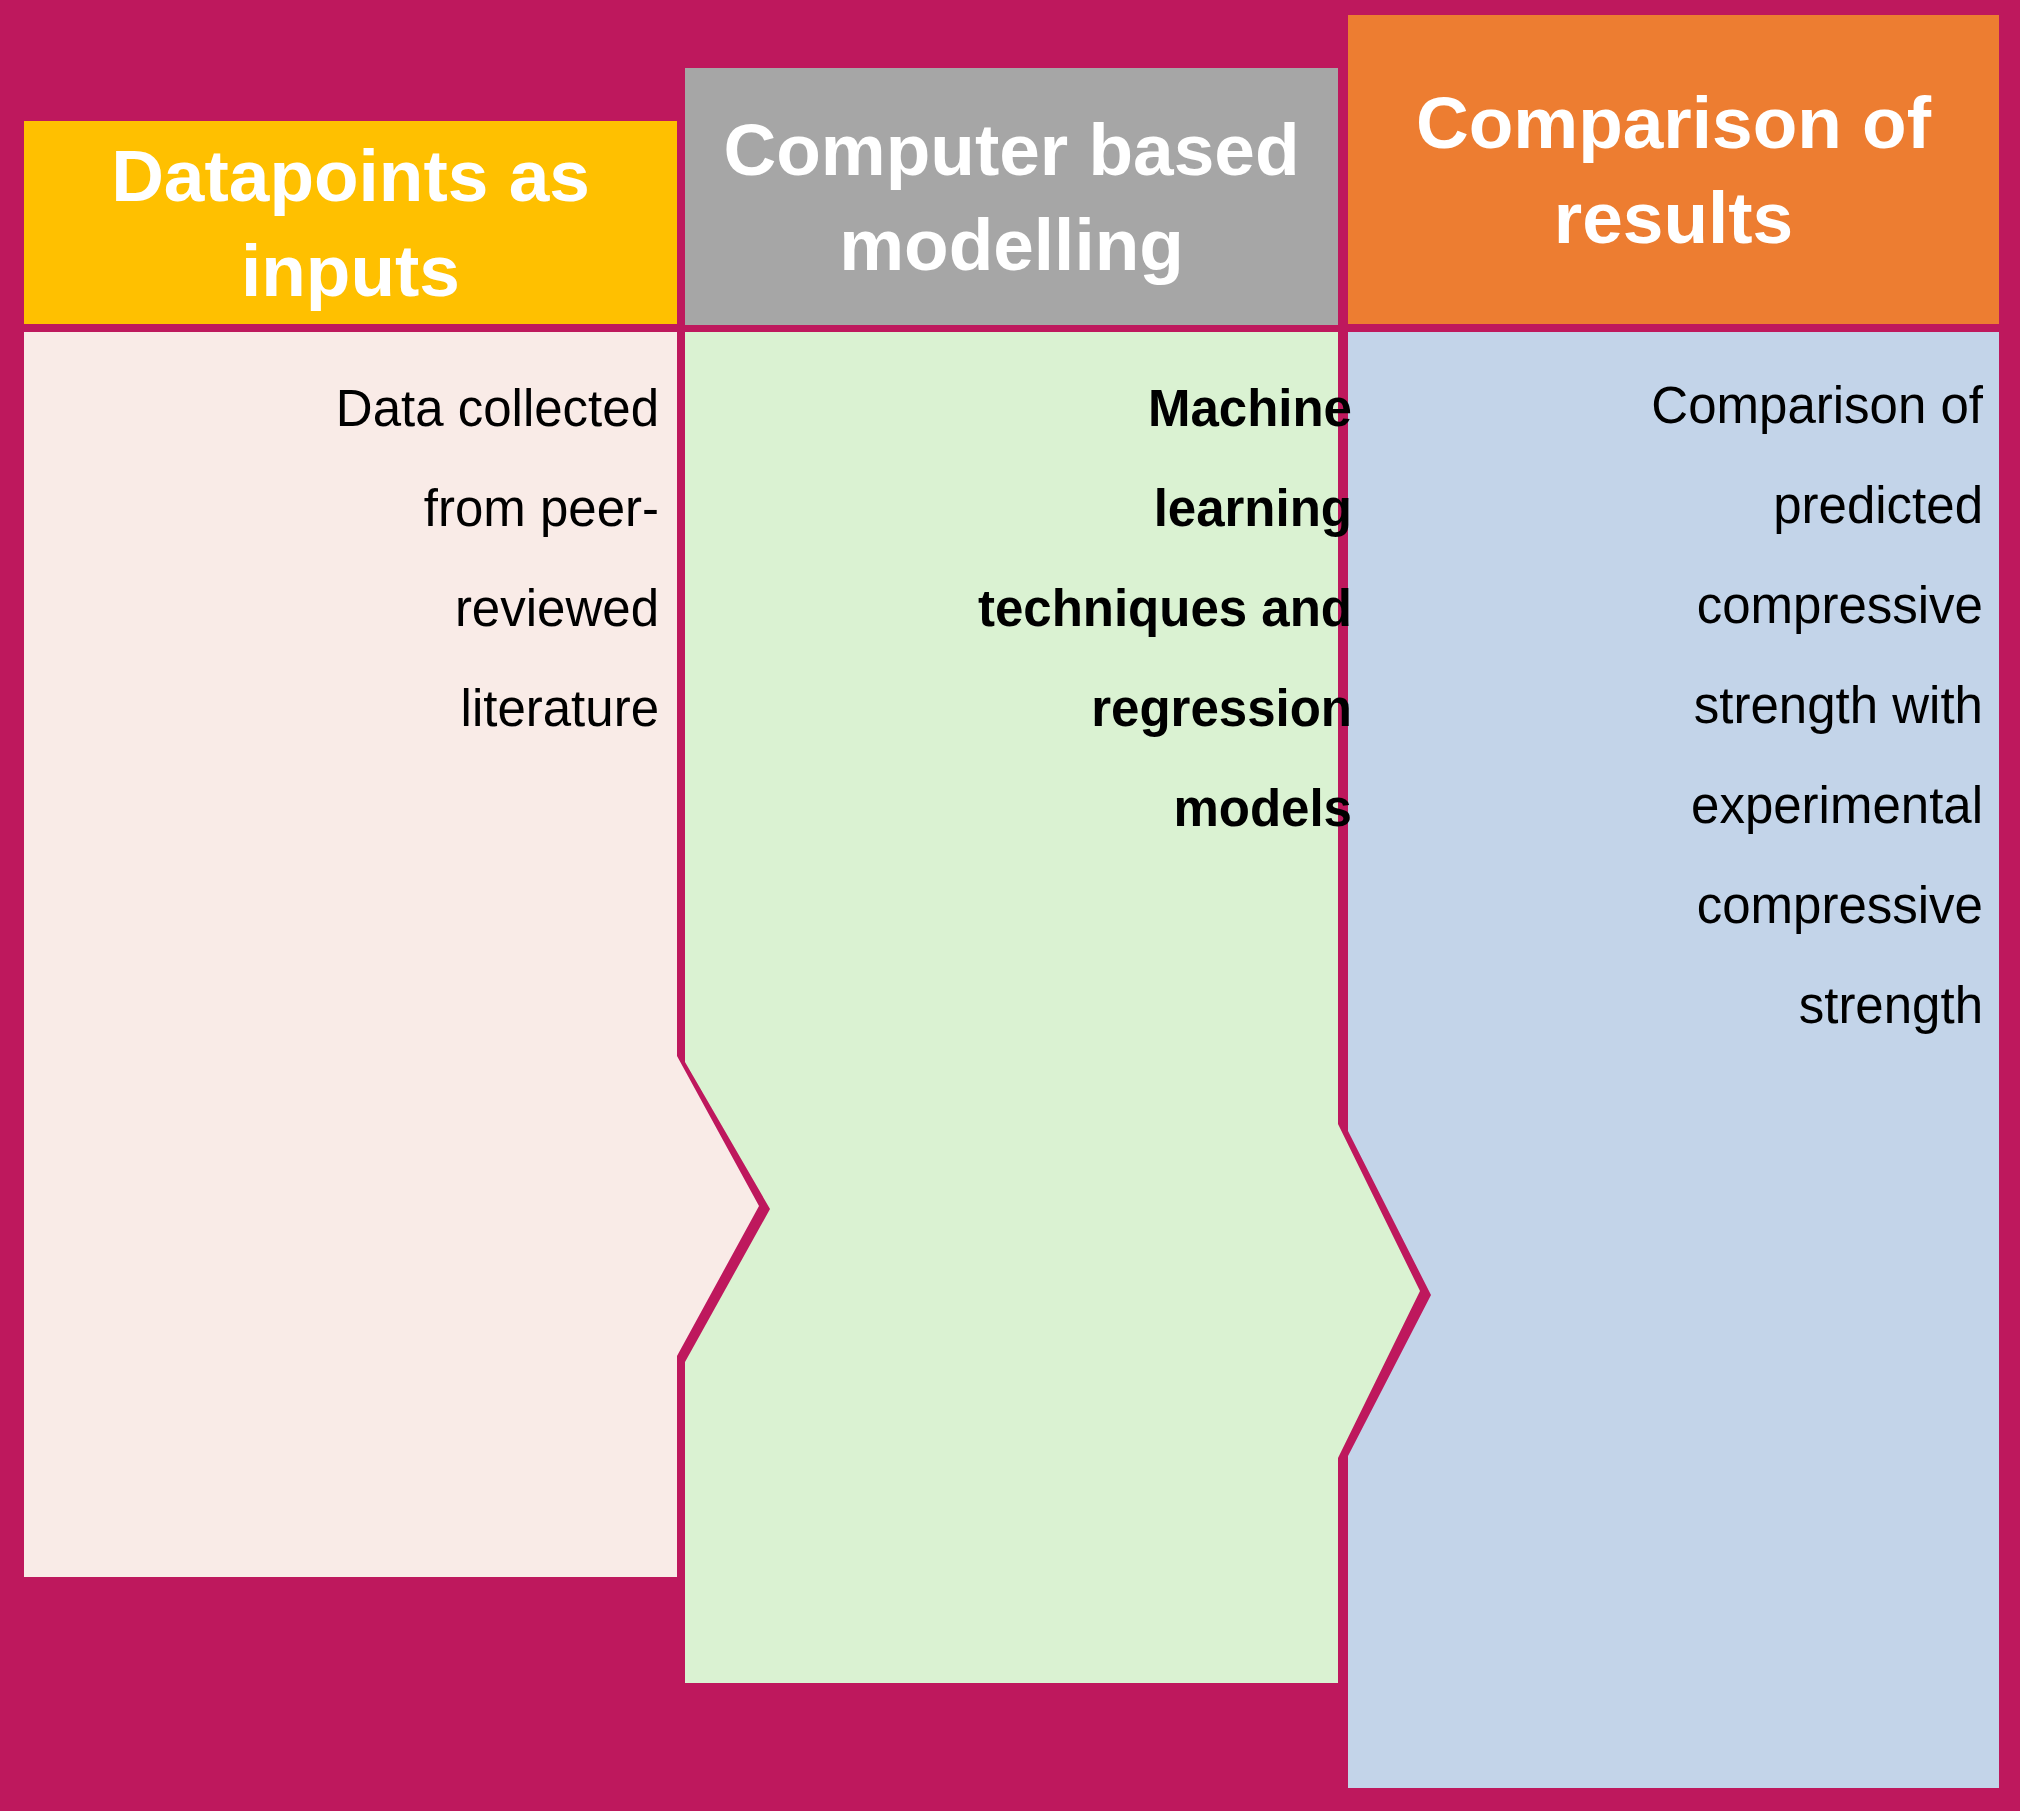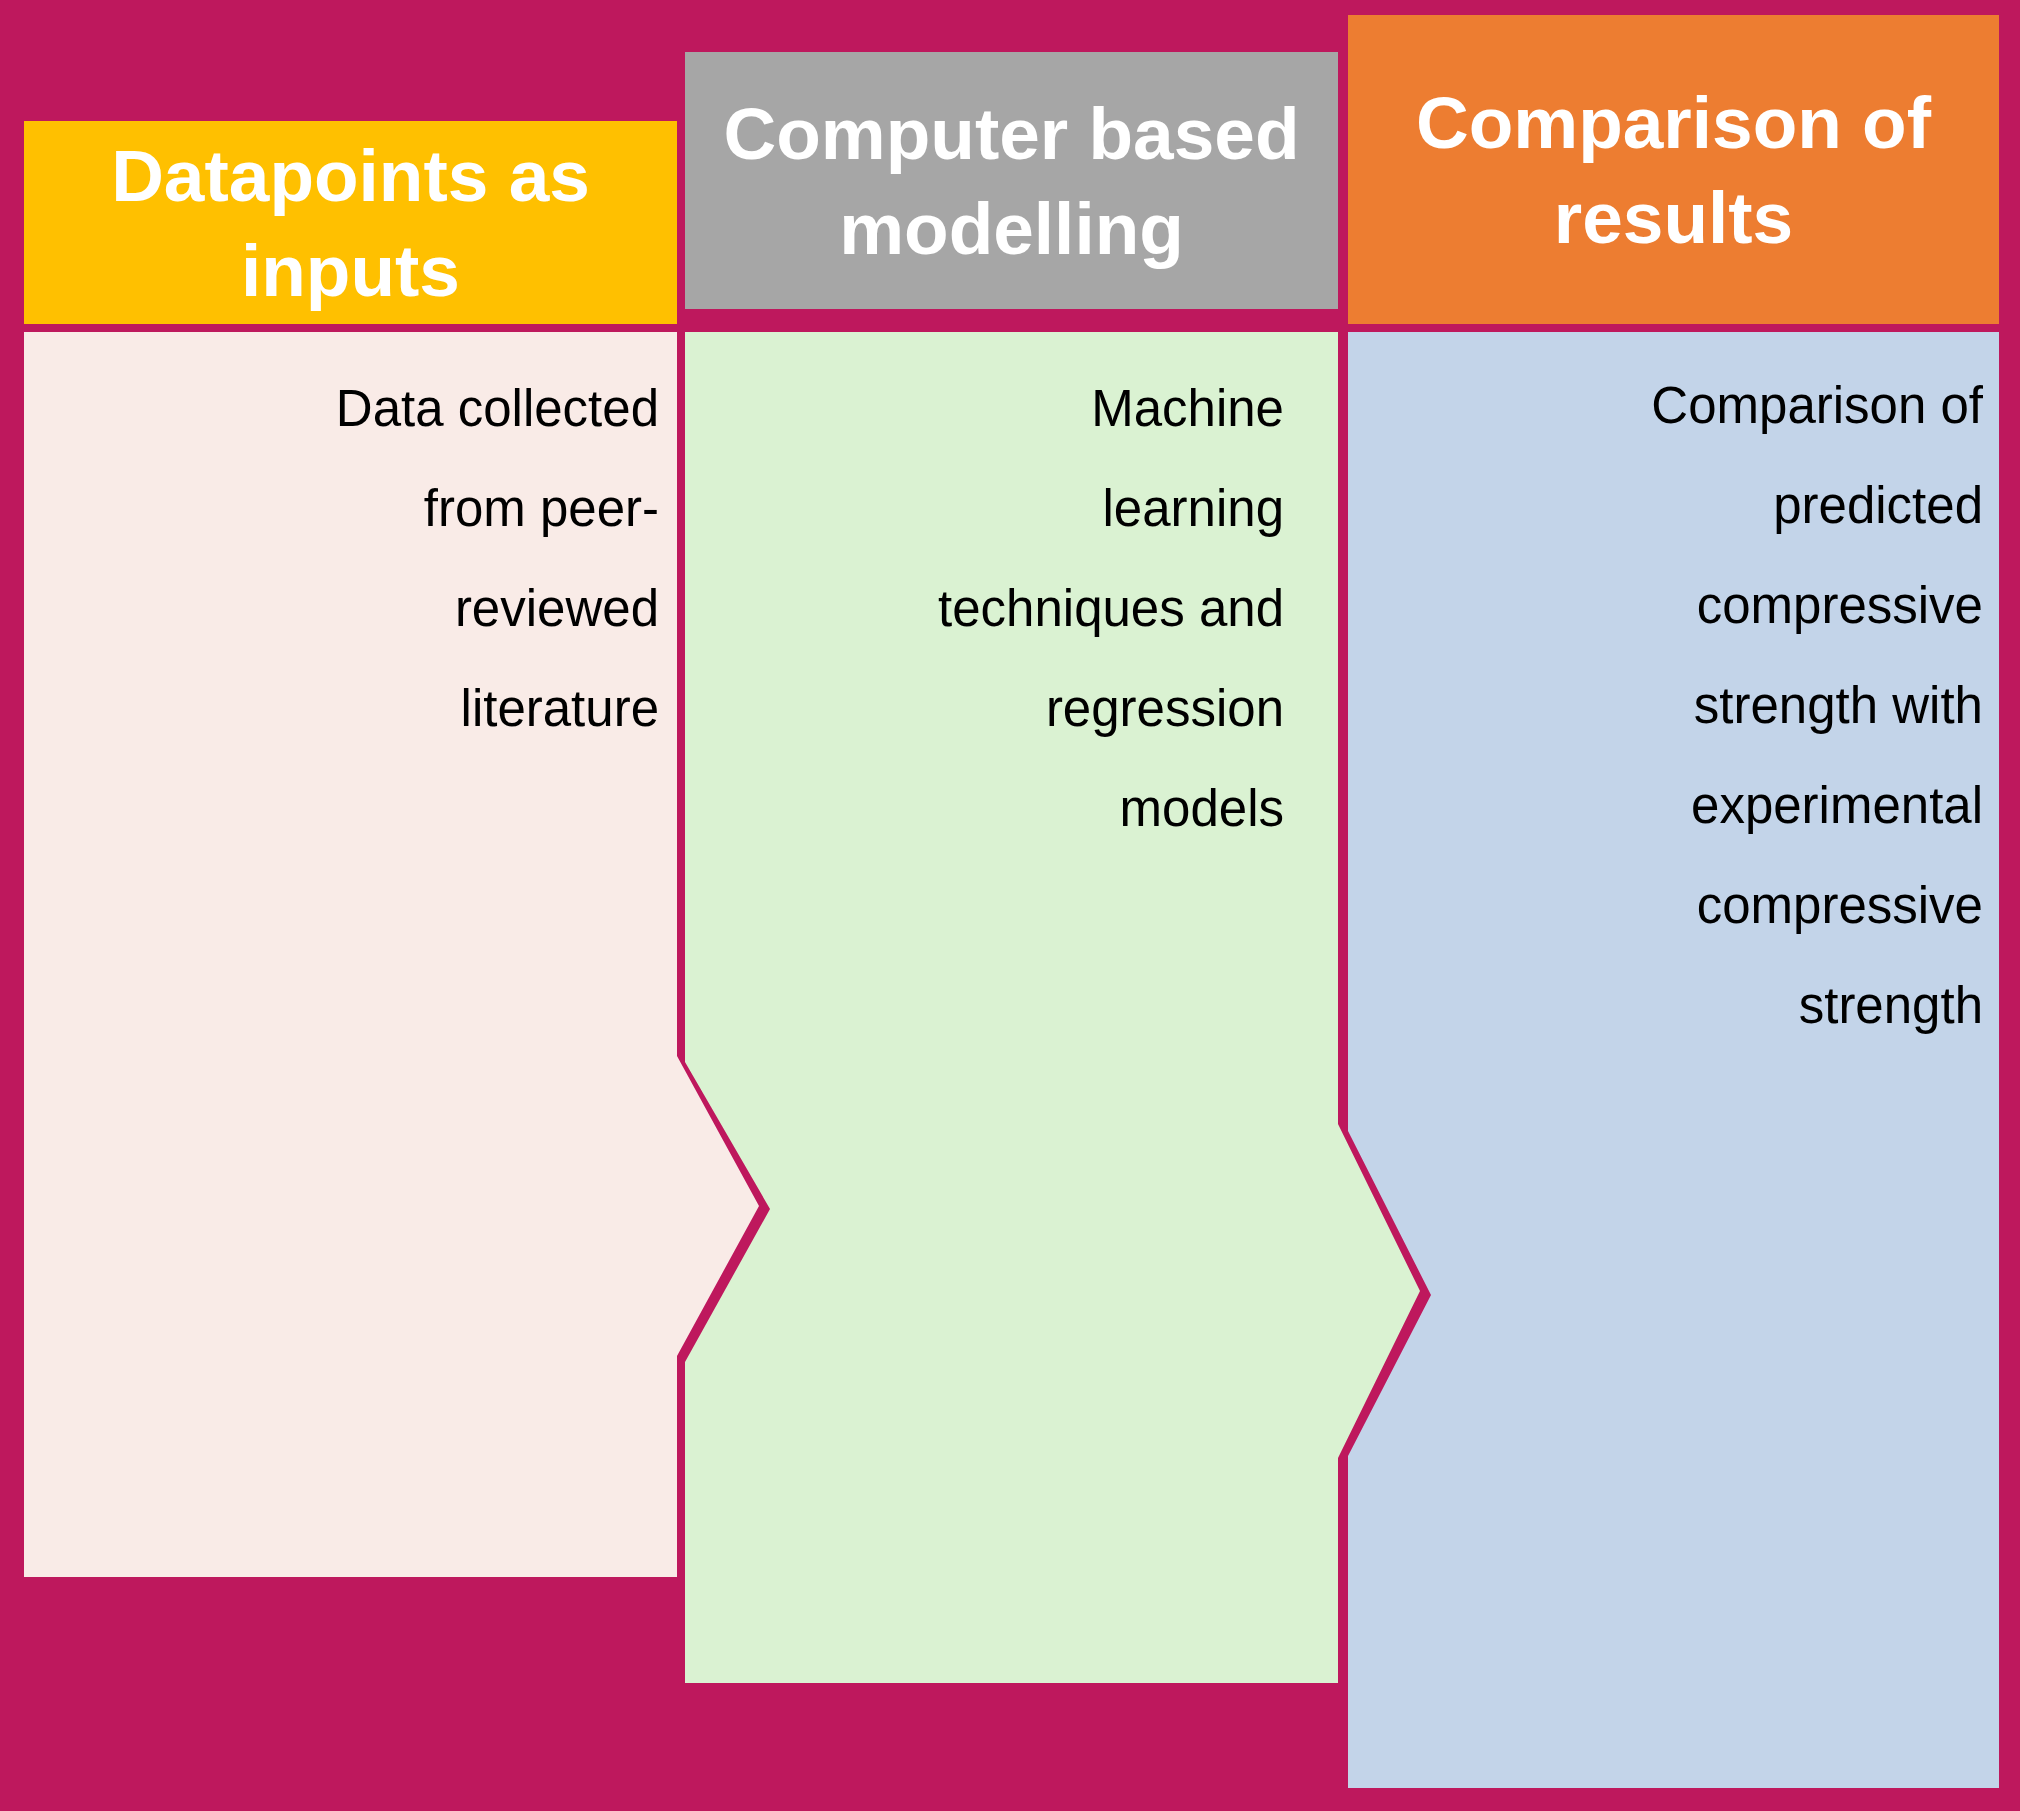--- a/index.html
+++ b/index.html
@@ -20,21 +20,21 @@
     align-items: center;
     justify-content: center;
     text-align: center;
     color: #ffffff;
     font-weight: bold;
     font-size: 73px;
     line-height: 95px;
     white-space: pre-line;
   }
   #hdr-1 { left: 24px;   top: 121px; width: 653px; height: 203px; }
-  #hdr-2 { left: 685px;  top: 52px;  width: 653px; height: 257px; }
+  #hdr-2 { left: 685px;  top: 68px;  width: 653px; height: 257px; }
   #hdr-3 { left: 1348px; top: 15.3px;  width: 651px; height: 309px; }
 
   
   .bodyshape { position: absolute; }
   #body-1 {
     left: 24px; top: 332px; width: 740px; height: 1245px;
     clip-path: polygon(0 0, 653px 0, 653px 724px, 735px 874px,
                        653px 1024px, 653px 1245px, 0 1245px);
   }
   #body-2 {
@@ -52,21 +52,21 @@
   
   .bodytext {
     position: absolute;
     text-align: right;
     color: #000000;
     font-size: 51px;
     line-height: 100px;
     white-space: pre-line;
   }
   #text-1 { left: 49px;   top: 359px; width: 610px; }
-  #text-2 { left: 672px;  top: 359px; width: 612px; }
+  #text-2 { left: 740px;  top: 359px; width: 612px; font-weight: bold; }
   #text-3 { left: 1371px; top: 356px; width: 612px; }
 </style>
 </head>
 <body>
 
 <div class="stage">
 
   <div class="hdr" id="hdr-1" style="background-color: rgb(255, 192, 0);">
     <span>Datapoints as
 inputs</span>

